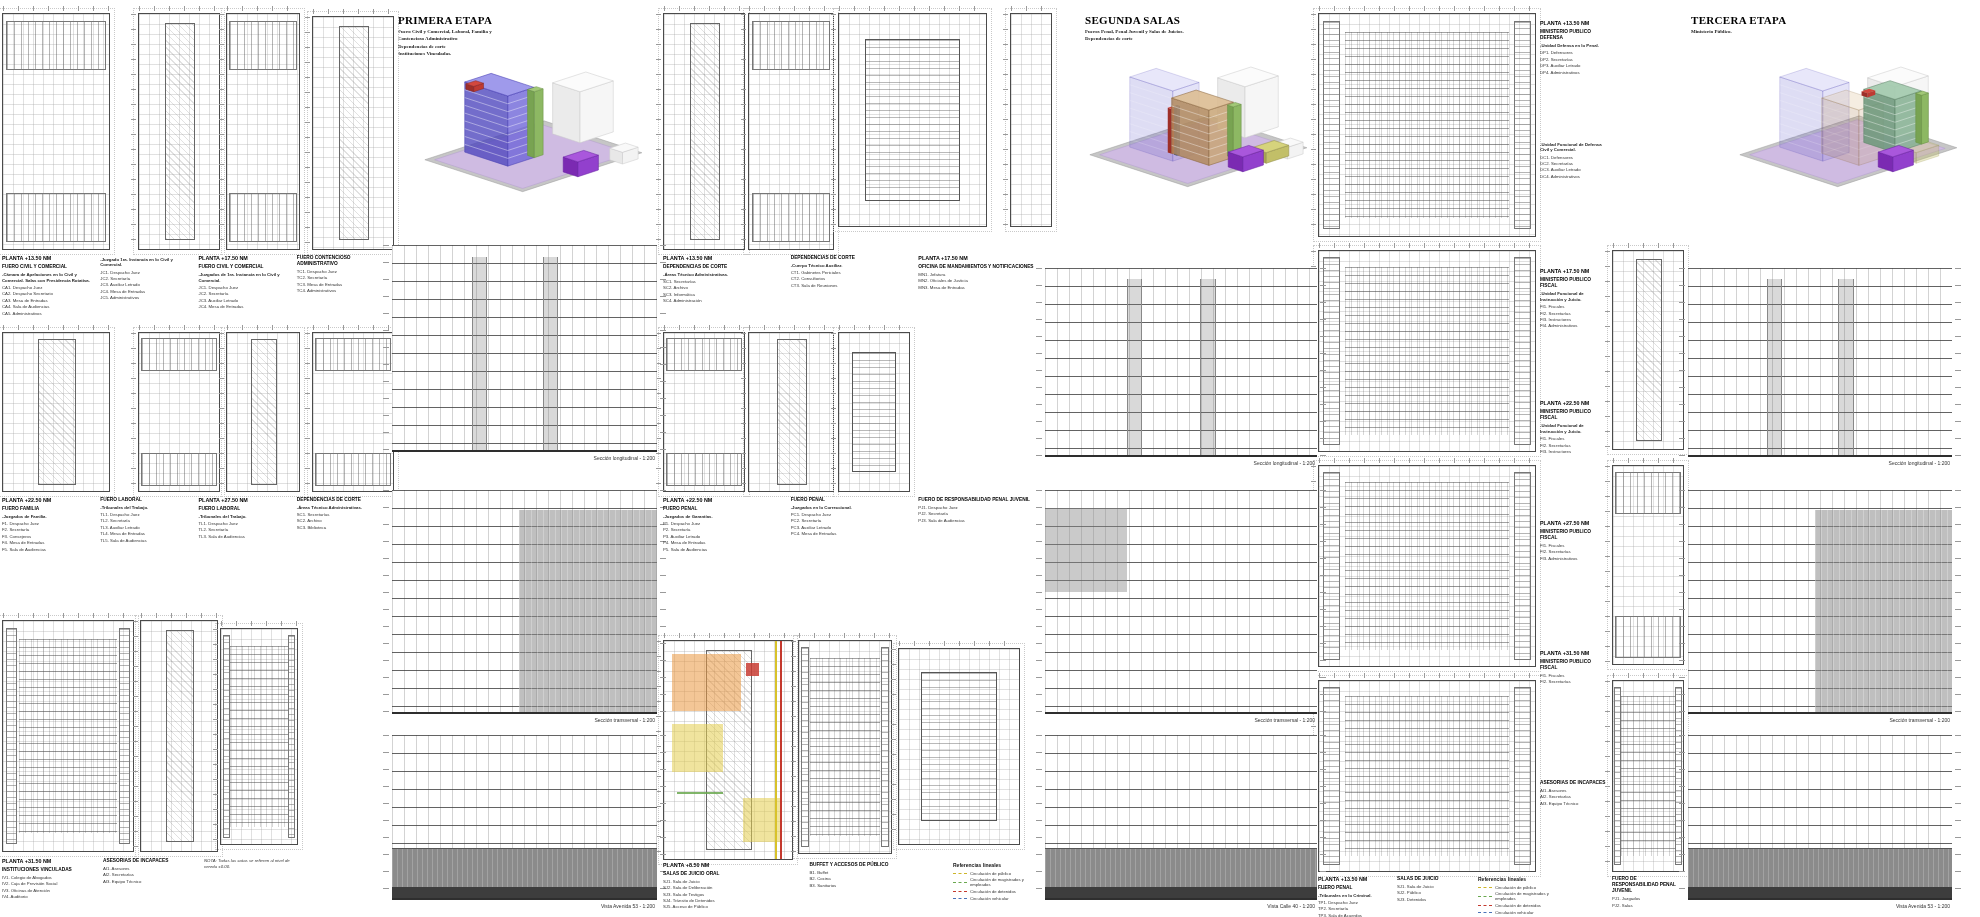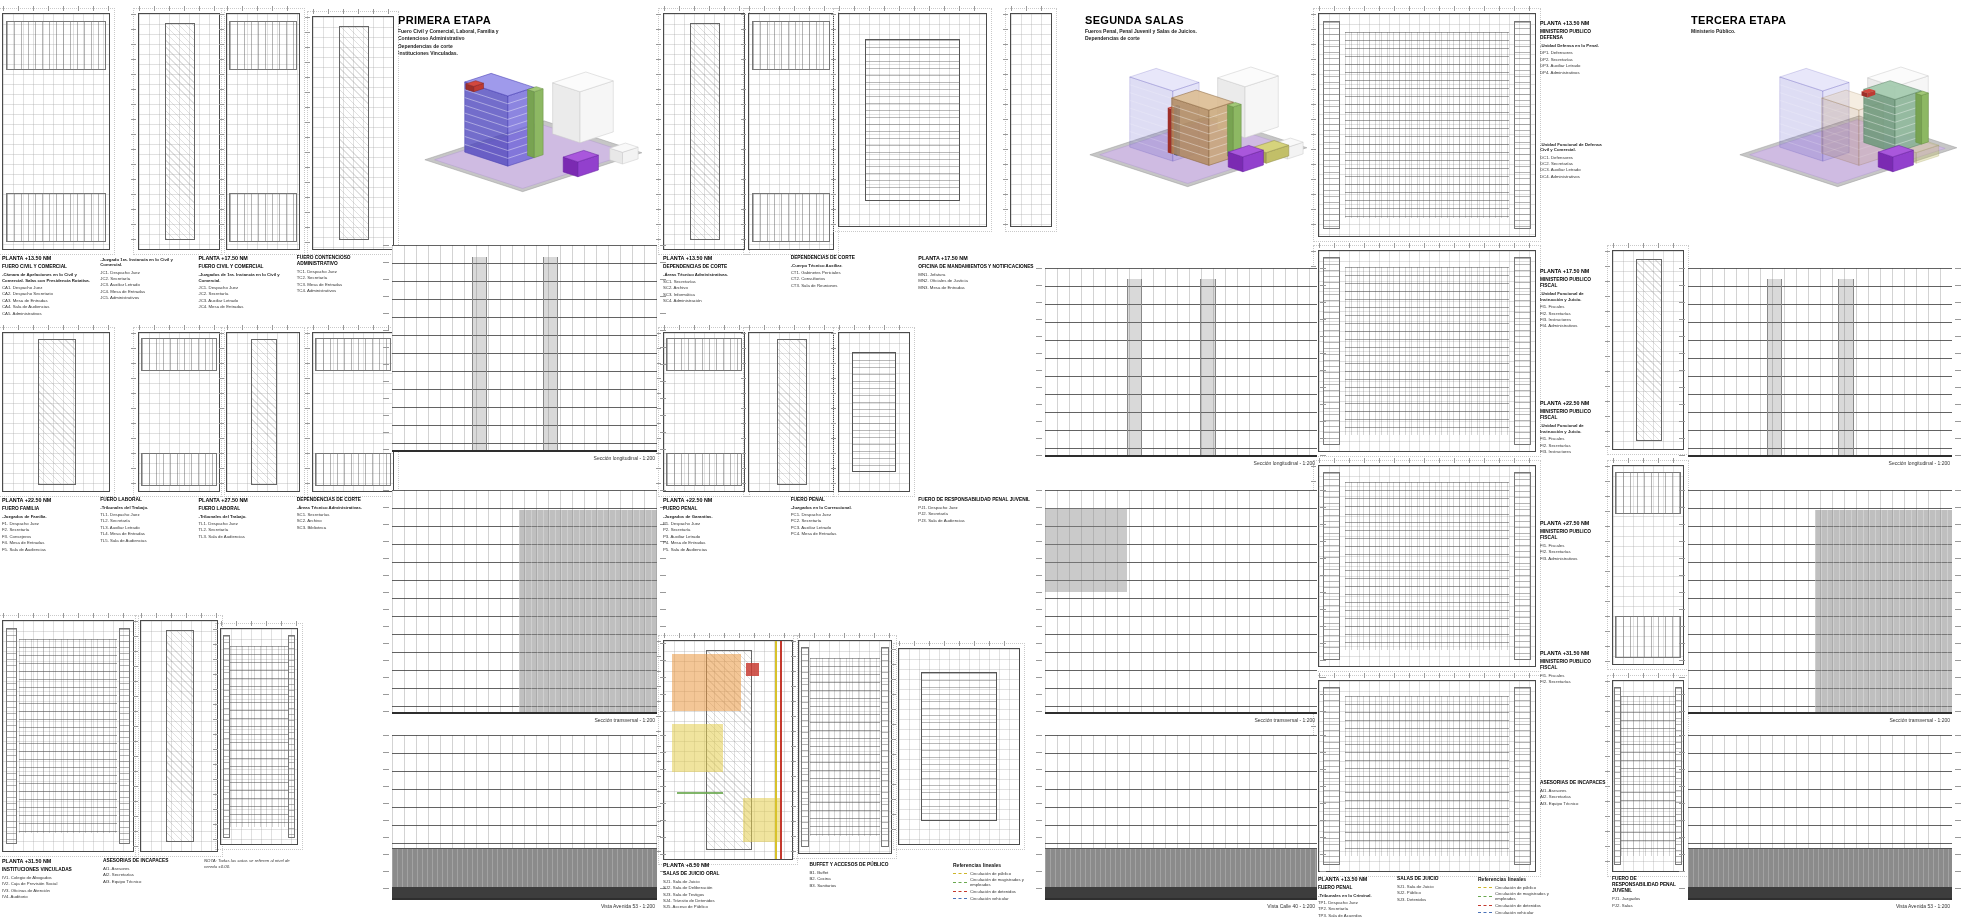--- a/index.html
+++ b/index.html
@@ -1,20 +1,20 @@
 <!DOCTYPE html>
 <html><head>
 <meta charset="utf-8">
 <style>
   html,body{margin:0;padding:0;background:#ffffff;}
   #sheet{position:relative;width:1980px;height:917px;background:#ffffff;overflow:hidden;
          font-family:"Liberation Sans",sans-serif;color:#111;}
 
   
-  .stage-title{position:absolute;}
+  .stage-title{position:absolute;font-family:Liberation Serif, serif;}
   #st1{left:398px;top:14px;width:170px;}
   #st2{left:1085px;top:14px;width:215px;}
   #st3{left:1691px;top:14px;width:190px;}
   .st-name{font-size:11px;font-weight:bold;letter-spacing:.3px;color:#000;}
   .st-sub{font-size:5px;font-weight:bold;color:#222;white-space:pre-line;line-height:1.45;margin-top:2px;}
 
   
   .plan{position:absolute;
     background:
       repeating-linear-gradient(to right,  rgba(160,160,160,.32) 0 .7px, transparent .7px 10px),

